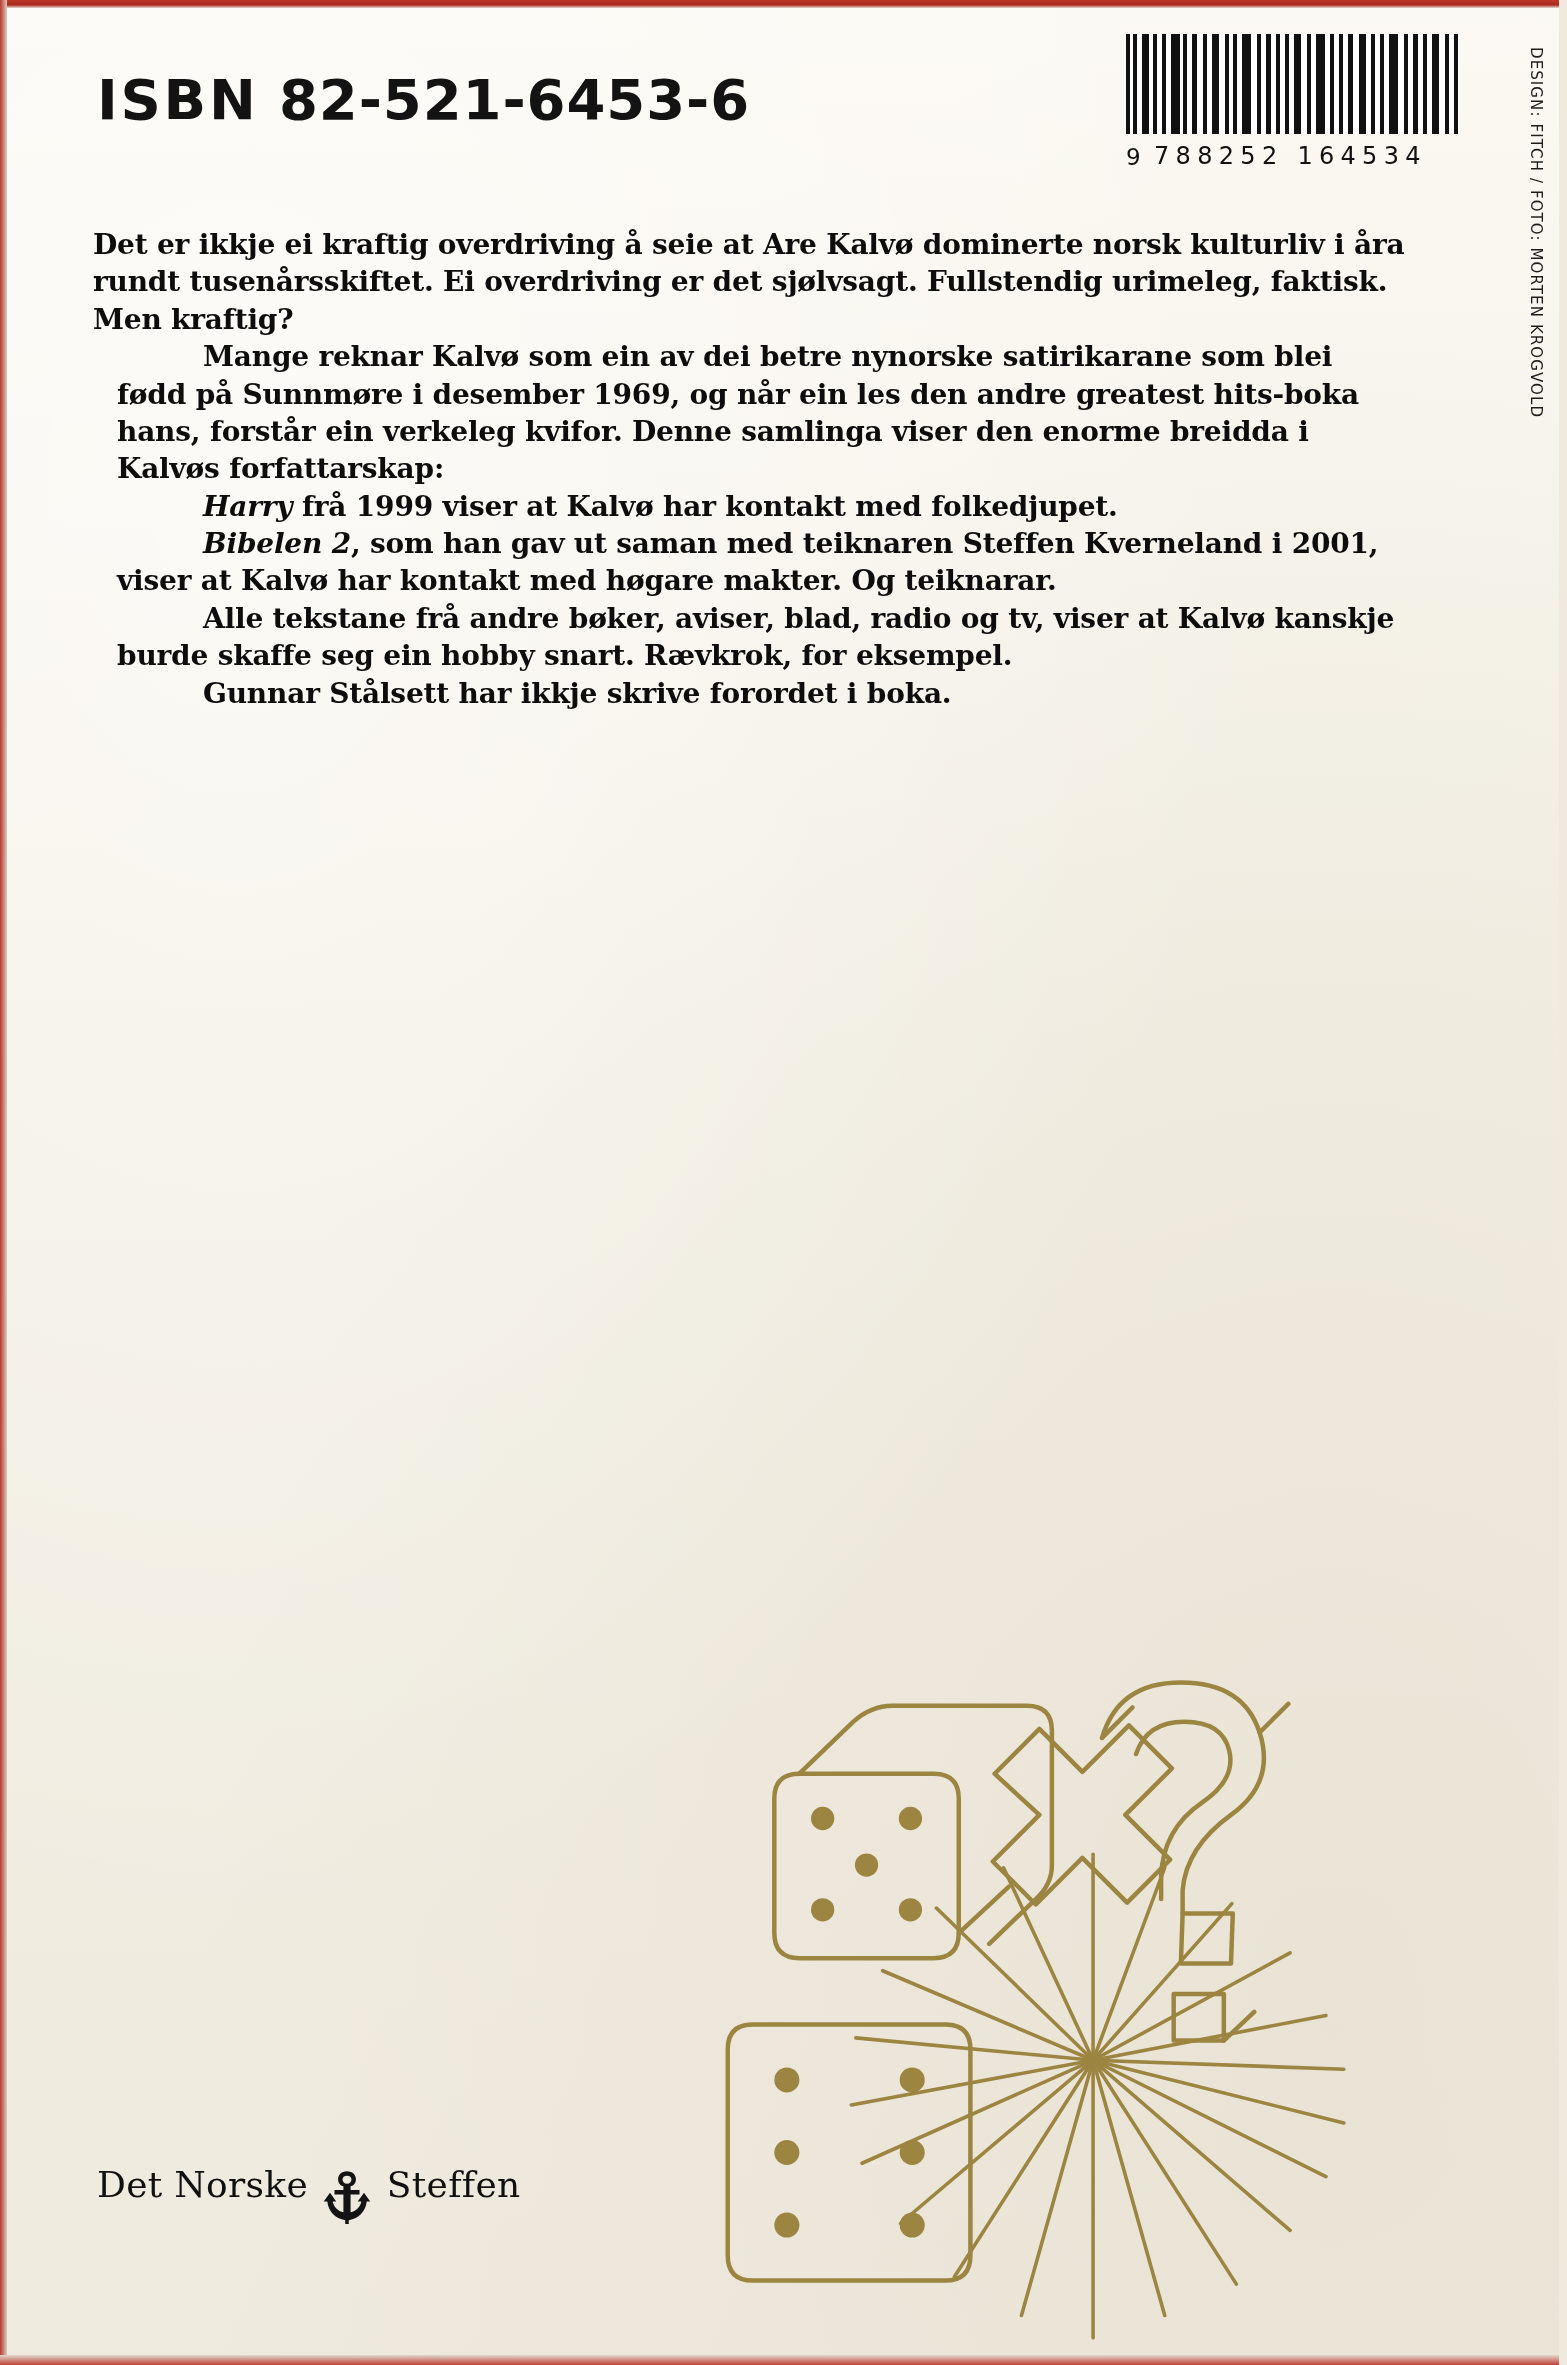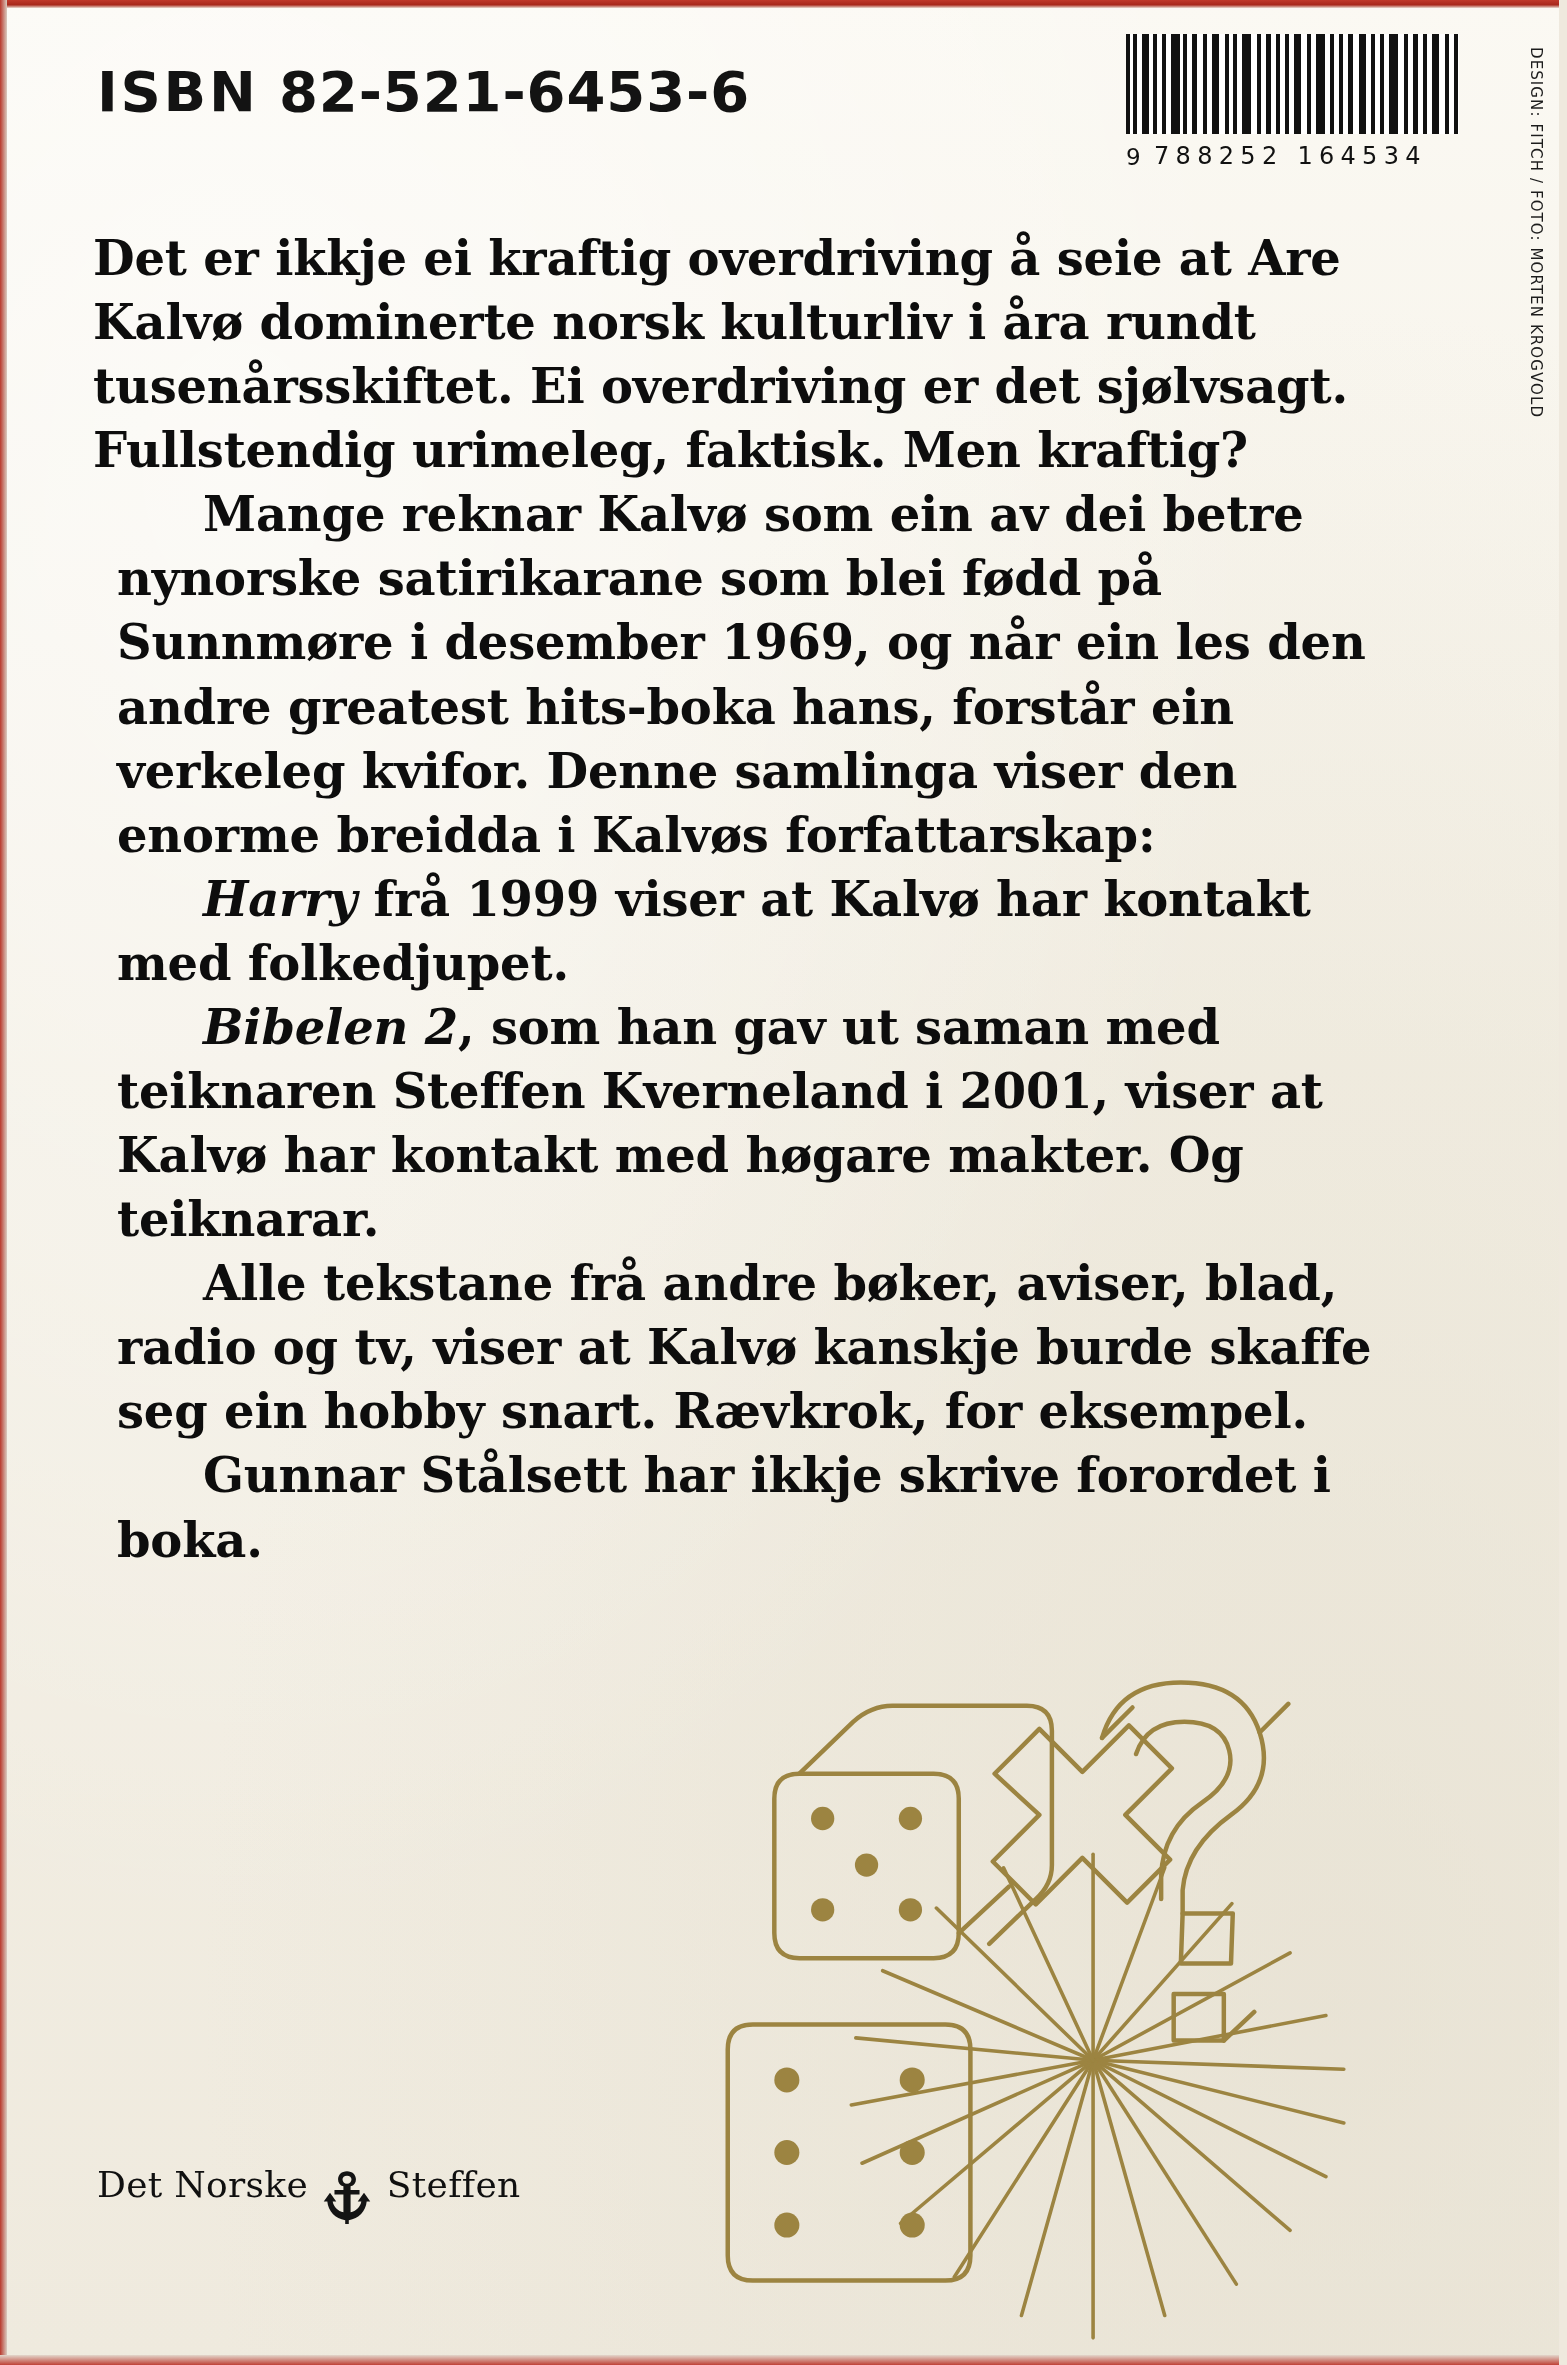--- a/index.html
+++ b/index.html
@@ -49,21 +49,21 @@
   #edge-right {
     position: absolute;
     top: 0; bottom: 0; right: 0;
     width: 9px;
     background: linear-gradient(270deg, #efe9de 0%, #efe9de 100%);
   }
 
   
   #isbn-row {
     position: absolute;
-    top: 43px;
+    top: 51px;
     left: 97px;
     right: 54px;
     height: 161px;
   }
   #isbn-text {
     position: absolute;
     top: 16px;
     left: 0;
     font-family: "DejaVu Sans", sans-serif;
     font-weight: 700;
@@ -138,21 +138,21 @@
   }
 
   
   #blurb {
     position: absolute;
     top: 226px;
     left: 93px;
     width: 1317px;
     font-family: "DejaVu Serif", serif;
     font-weight: 700;
-    font-size: 48px;
+    font-size: 28px;
     line-height: 1.335;
     color: #0d0d0d;
     letter-spacing: -0.2px;
   }
   #blurb p {
     margin: 0;
   }
   #blurb p.indent {
     text-indent: 86px;
     margin-left: 24px;

